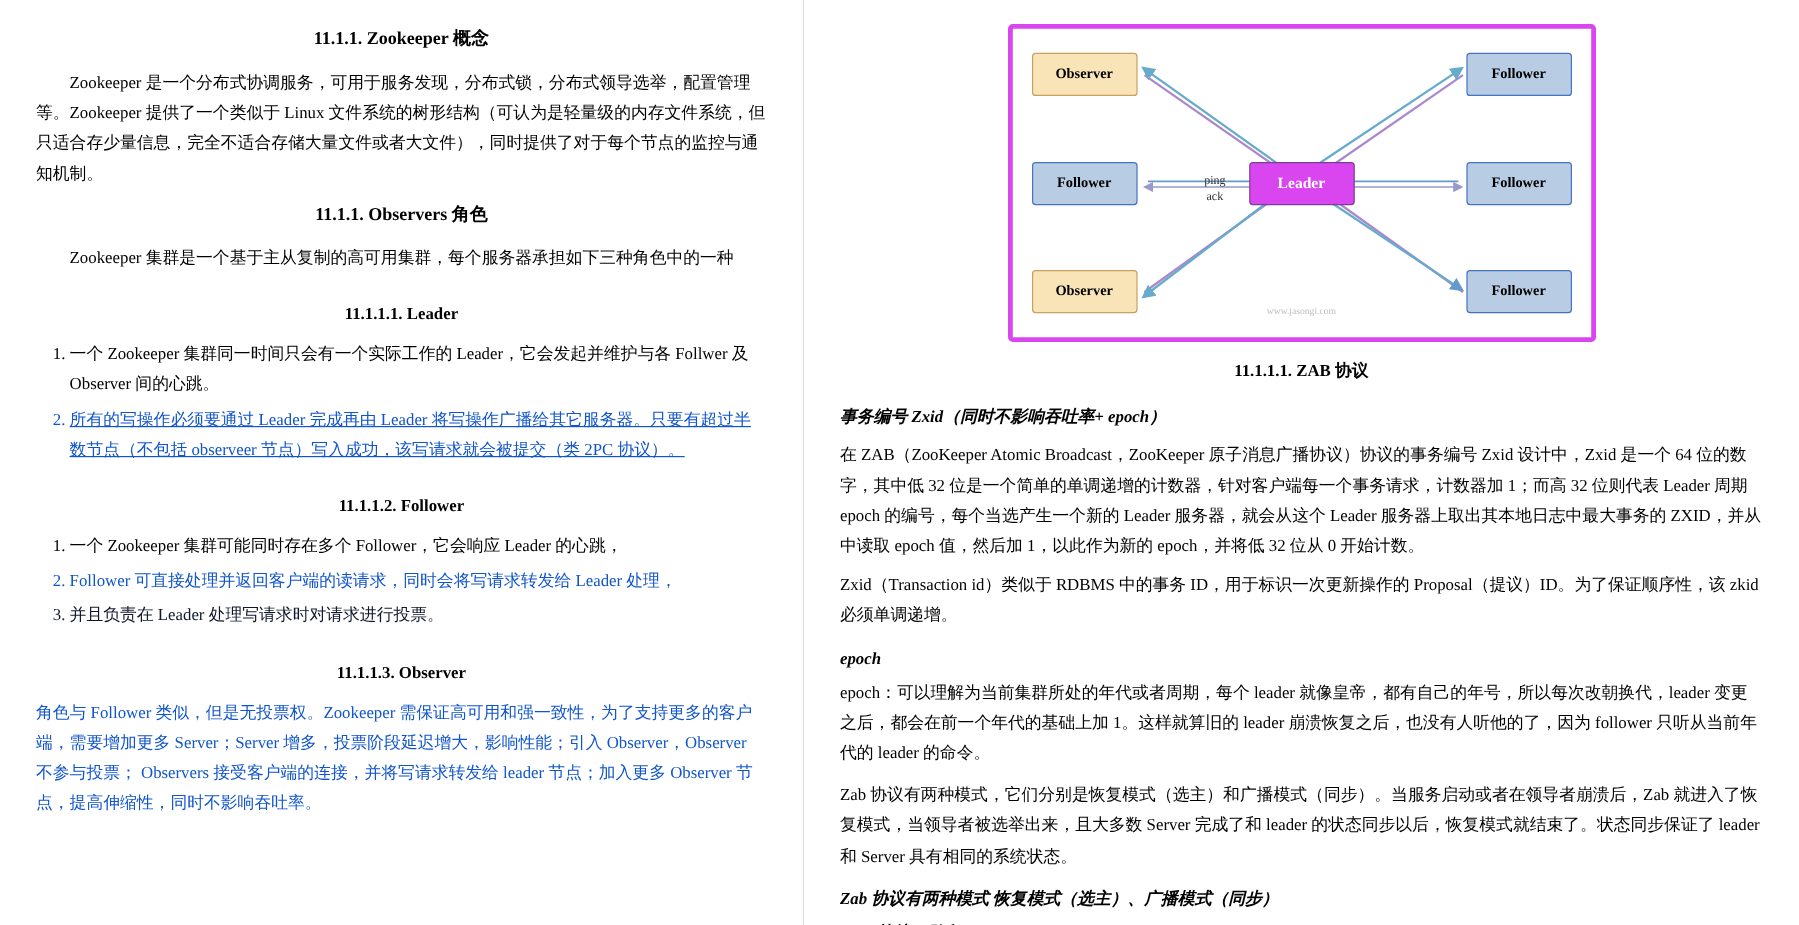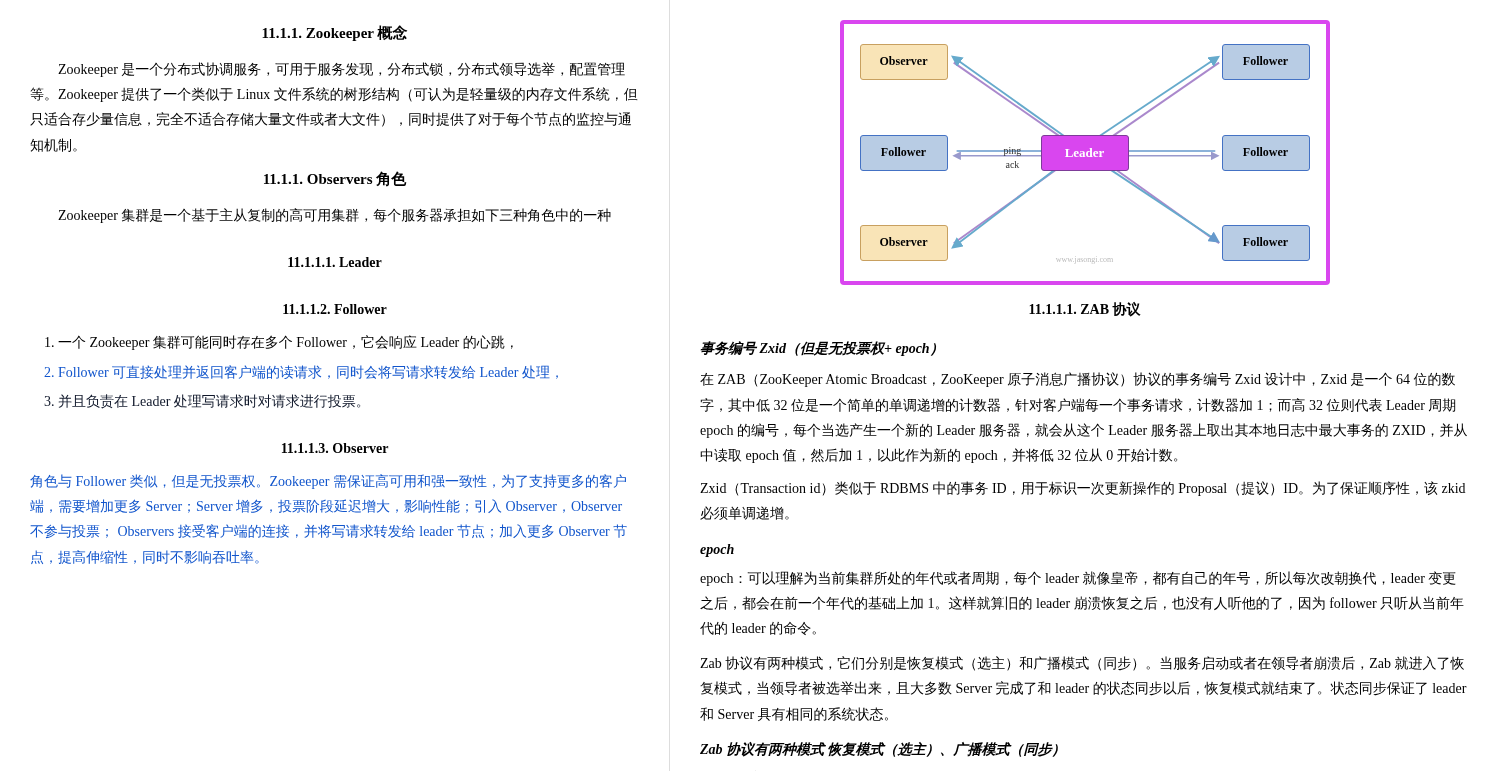--- a/index.html
+++ b/index.html
@@ -55,20 +55,24 @@
 <body>
 
 <div class="left-panel">
   <h2>11.1.1.   Zookeeper 概念</h2>
   <p>Zookeeper 是一个分布式协调服务，可用于服务发现，分布式锁，分布式领导选举，配置管理等。Zookeeper 提供了一个类似于 Linux 文件系统的树形结构（可认为是轻量级的内存文件系统，但只适合存少量信息，完全不适合存储大量文件或者大文件），同时提供了对于每个节点的监控与通知机制。</p>
 
   <h2>11.1.1.   Observers 角色</h2>
   <p>Zookeeper 集群是一个基于主从复制的高可用集群，每个服务器承担如下三种角色中的一种</p>
 
   <h3>11.1.1.1.   Leader</h3>
+  <ol>
+    <li>一个 Zookeeper 集群同一时间只会有一个实际工作的 Leader，它会发起并维护与各 Follwer 及 Observer 间的心跳。</li>
+    <li style="color:#1155CC;text-decoration:underline;">所有的写操作必须要通过 Leader 完成再由 Leader 将写操作广播给其它服务器。只要有超过半数节点（不包括 observeer 节点）写入成功，该写请求就会被提交（类 2PC 协议）。</li>
+  </ol>
 
   <h3>11.1.1.2.   Follower</h3>
   <ol>
     <li>一个 Zookeeper 集群可能同时存在多个 Follower，它会响应 Leader 的心跳，</li>
     <li style="color:#1155CC;">Follower 可直接处理并返回客户端的读请求，同时会将写请求转发给 Leader 处理，</li>
     <li style="color:#0f172a;">并且负责在 Leader 处理写请求时对请求进行投票。</li>
   </ol>
 
   <h3>11.1.1.3.   Observer</h3>
   <p style="text-indent:0; color:#1155CC;">角色与 Follower 类似，但是无投票权。Zookeeper 需保证高可用和强一致性，为了支持更多的客户端，需要增加更多 Server；Server 增多，投票阶段延迟增大，影响性能；引入 Observer，Observer 不参与投票；  Observers 接受客户端的连接，并将写请求转发给 leader 节点；加入更多 Observer 节点，提高伸缩性，同时不影响吞吐率。</p>
@@ -168,21 +172,21 @@
         <div>ack</div>
       </div>
 
       <div style="position:absolute;bottom:2px;left:50%;transform:translateX(-50%);font-size:8px;color:#bbb;white-space:nowrap;">www.jasongi.com</div>
     </div>
   </div>
 
   <div style="text-align:center;font-weight:bold;font-size:14px;margin-bottom:14px;">11.1.1.1.   ZAB 协议</div>
 
   <div class="right-content">
-    <p style="font-weight:bold;font-style:italic;margin-bottom:6px;">事务编号 Zxid（但是无投票权+ epoch）</p>
+    <p style="font-weight:bold;font-style:italic;margin-bottom:6px;">事务编号 Zxid（同时不影响吞吐率+ epoch）</p>
     <p style="margin-bottom:8px;">在 ZAB（ZooKeeper Atomic Broadcast，ZooKeeper 原子消息广播协议）协议的事务编号 Zxid 设计中，Zxid 是一个 64 位的数字，其中低 32 位是一个简单的单调递增的计数器，针对客户端每一个事务请求，计数器加 1；而高 32 位则代表 Leader 周期 epoch 的编号，每个当选产生一个新的 Leader 服务器，就会从这个 Leader 服务器上取出其本地日志中最大事务的 ZXID，并从中读取 epoch 值，然后加 1，以此作为新的 epoch，并将低 32 位从 0 开始计数。</p>
     <p style="margin-bottom:10px;">Zxid（Transaction id）类似于 RDBMS 中的事务 ID，用于标识一次更新操作的 Proposal（提议）ID。为了保证顺序性，该 zkid 必须单调递增。</p>
     <p style="font-style:italic;font-weight:bold;margin-bottom:4px;">epoch</p>
     <p style="margin-bottom:10px;">epoch：可以理解为当前集群所处的年代或者周期，每个 leader 就像皇帝，都有自己的年号，所以每次改朝换代，leader 变更之后，都会在前一个年代的基础上加 1。这样就算旧的 leader 崩溃恢复之后，也没有人听他的了，因为 follower 只听从当前年代的 leader 的命令。</p>
     <p style="margin-bottom:10px;">Zab 协议有两种模式，它们分别是恢复模式（选主）和广播模式（同步）。当服务启动或者在领导者崩溃后，Zab 就进入了恢复模式，当领导者被选举出来，且大多数 Server 完成了和 leader 的状态同步以后，恢复模式就结束了。状态同步保证了 leader 和 Server 具有相同的系统状态。</p>
     <p style="font-weight:bold;font-style:italic;margin-bottom:4px;">Zab 协议有两种模式 恢复模式（选主）、广播模式（同步）</p>
     <p style="font-weight:bold;font-style:italic;margin-bottom:4px;">ZAB 协议 4 阶段</p>
   </div>
 </div>
 

